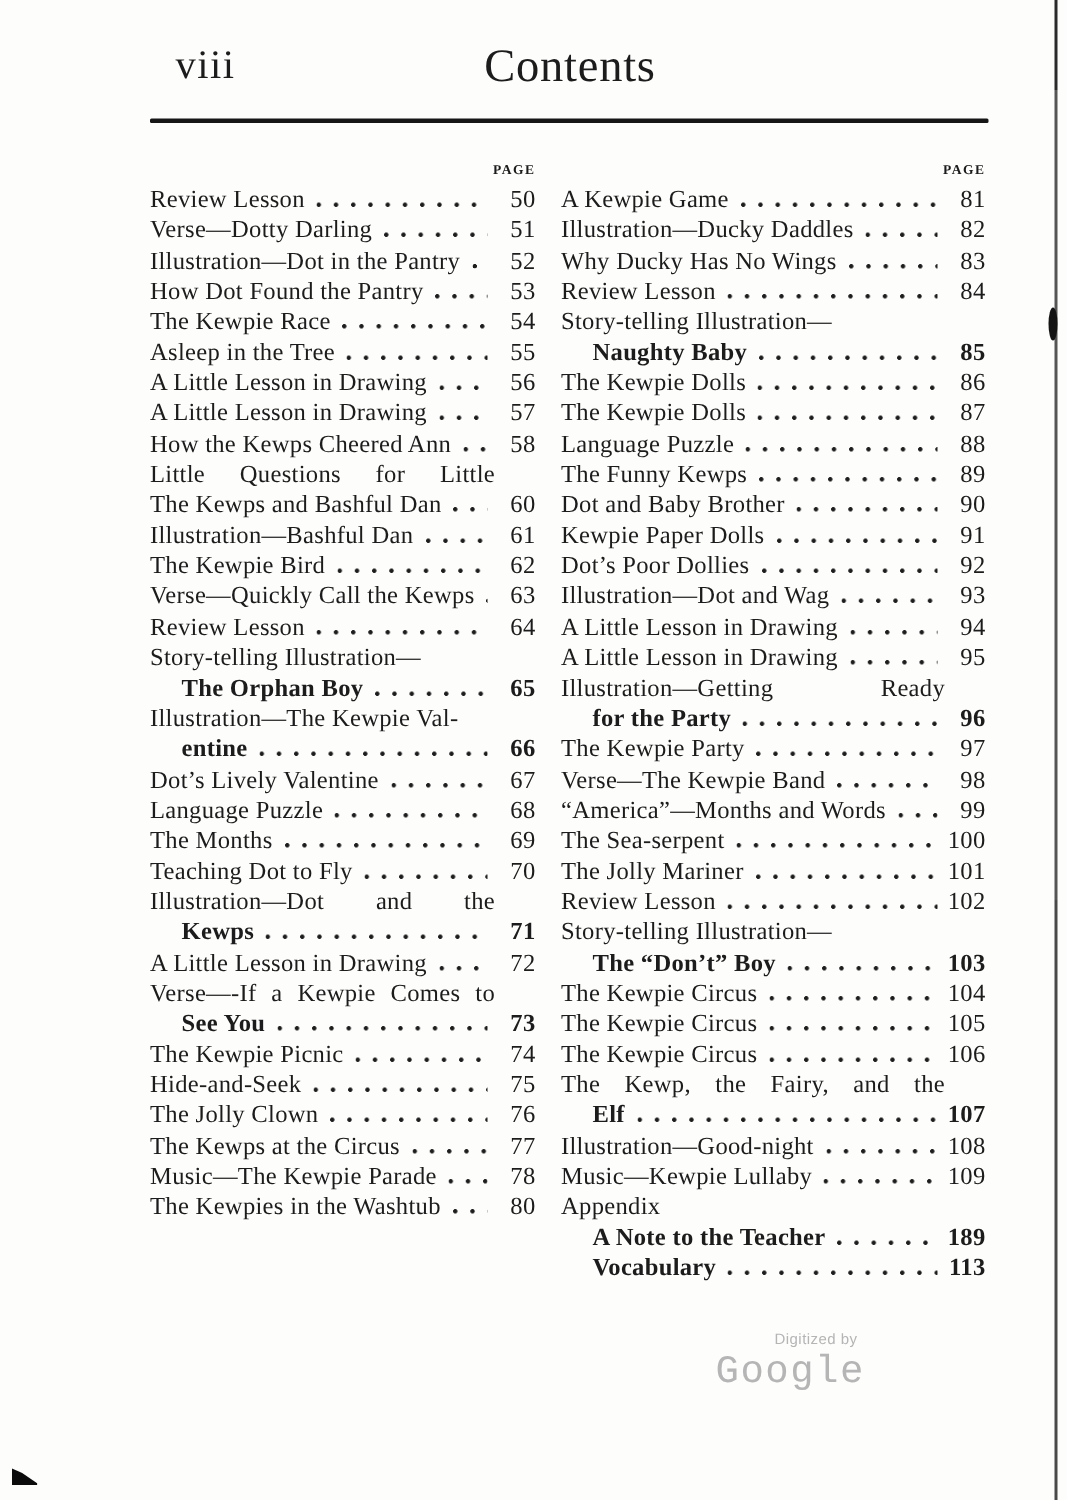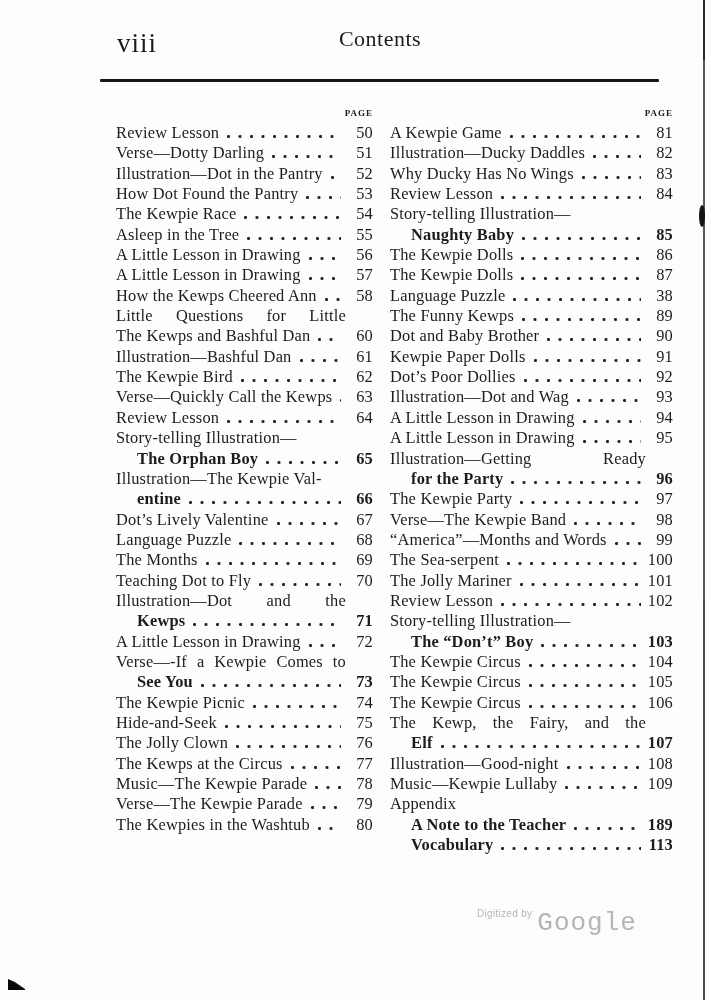--- a/index.html
+++ b/index.html
@@ -13,29 +13,29 @@
   }
   .page { position: absolute; inset: 0; background: #fdfdfc; }
 
   
   .folio {
     position: absolute; left: 117px; top: 28px;
     font-size: 27px; letter-spacing: 1px;
   }
   .head-title {
     position: absolute; left: 100px; top: 26px; width: 560px;
-    text-align: center; font-size: 22px; letter-spacing: 0.5px;
+    text-align: center; font-size: 31px; letter-spacing: 0.5px;
   }
   .head-rule {
     position: absolute; left: 100px; top: 79px; width: 559px; height: 3px;
     background: #161616; border-radius: 1px;
   }
 
   
-  .col { position: absolute; top: 104px; margin-left: 16px; }
+  .col { position: absolute; top: 104px; }
   .col-left  { left: 100px; width: 257px; }
   .col-right { left: 374px; width: 283px; }
 
   .page-label {
     height: 19px; text-align: right;
     font-size: 9px; font-weight: bold; letter-spacing: 1px;
     color: #1c1c1c; padding-top: 4px; box-sizing: border-box;
   }
 
   .toc-row {
@@ -55,22 +55,22 @@
   .leader {
     flex: 1 1 auto; min-width: 0;
     height: 3px; margin: 0 7px -1px 8px;
     background-image: radial-gradient(circle at 1.5px 1.5px, #1d1d1d 1.25px, rgba(0,0,0,0) 1.7px);
     background-size: 11.5px 3px; background-repeat: repeat-x;
   }
   .pnum { flex: 0 0 auto; min-width: 25px; text-align: right; }
 
   
   .watermark {
-    position: absolute; left: 477px; top: 908px;
-    display: flex; align-items: flex-start; color: #b5b5b5;
+    position: absolute; left: 477px; top: 888px;
+    display: flex; align-items: flex-end; color: #b5b5b5; flex-direction: column;
   }
   .wm-prefix {
     font-family: "Liberation Sans", sans-serif;
     font-size: 10px; letter-spacing: 0.3px; margin-right: 5px;
   }
   .wm-brand {
     font-family: Liberation Mono, monospace;
     font-size: 26px; letter-spacing: 1px;
   }
 
@@ -250,25 +250,20 @@
           <span class="t">The Kewps at the Circus</span>
           <span class="leader"></span>
           <span class="pnum">77</span>
         </div>
         <div class="toc-row">
           <span class="t">Music—The Kewpie Parade</span>
           <span class="leader"></span>
           <span class="pnum">78</span>
         </div>
         <div class="toc-row">
-          <span class="t">Verse—The Kewpie Parade</span>
-          <span class="leader"></span>
-          <span class="pnum">79</span>
-        </div>
-        <div class="toc-row">
           <span class="t">The Kewpies in the Washtub</span>
           <span class="leader"></span>
           <span class="pnum">80</span>
         </div>
       </div>
   </div>
 
   <div class="col col-right">
     <div class="page-label">PAGE</div>
     <div id="rows-right">
@@ -306,21 +301,21 @@
           <span class="pnum">86</span>
         </div>
         <div class="toc-row">
           <span class="t">The Kewpie Dolls</span>
           <span class="leader"></span>
           <span class="pnum">87</span>
         </div>
         <div class="toc-row">
           <span class="t">Language Puzzle</span>
           <span class="leader"></span>
-          <span class="pnum">38</span>
+          <span class="pnum">88</span>
         </div>
         <div class="toc-row">
           <span class="t">The Funny Kewps</span>
           <span class="leader"></span>
           <span class="pnum">89</span>
         </div>
         <div class="toc-row">
           <span class="t">Dot and Baby Brother</span>
           <span class="leader"></span>
           <span class="pnum">90</span>

